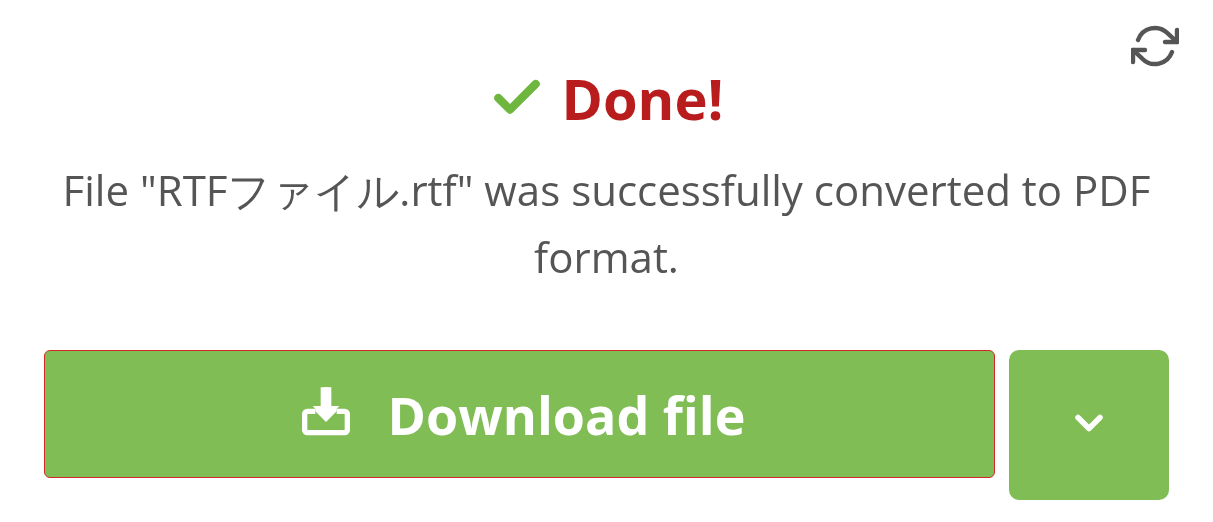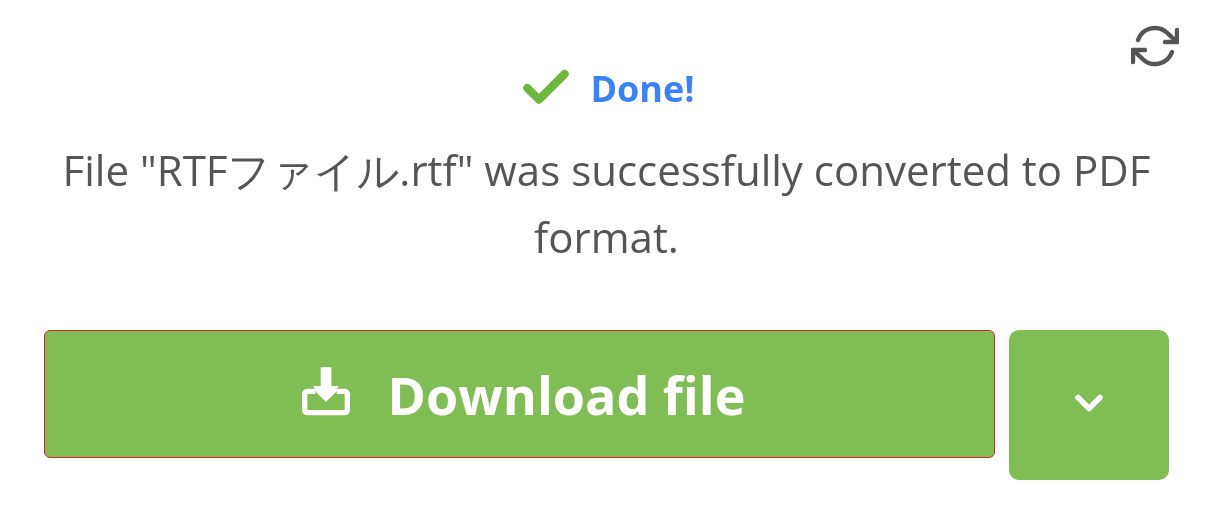--- a/index.html
+++ b/index.html
@@ -46,23 +46,23 @@
       height: 56px;
       display: flex;
       align-items: center;
       justify-content: center;
     }
     .heading .check-icon svg {
       width: 56px;
       height: 56px;
     }
     .heading .title {
-      font-size: 36px;
+      font-size: 56px;
       font-weight: 700;
-      color: #3b82f6;
+      color: #b91c1c;
     }
     .subtitle {
       font-size: 42px;
       font-weight: 400;
       color: #555555;
       line-height: 1.6;
       max-width: 1100px;
       margin: 0 auto 60px auto;
     }
     .button-row {

